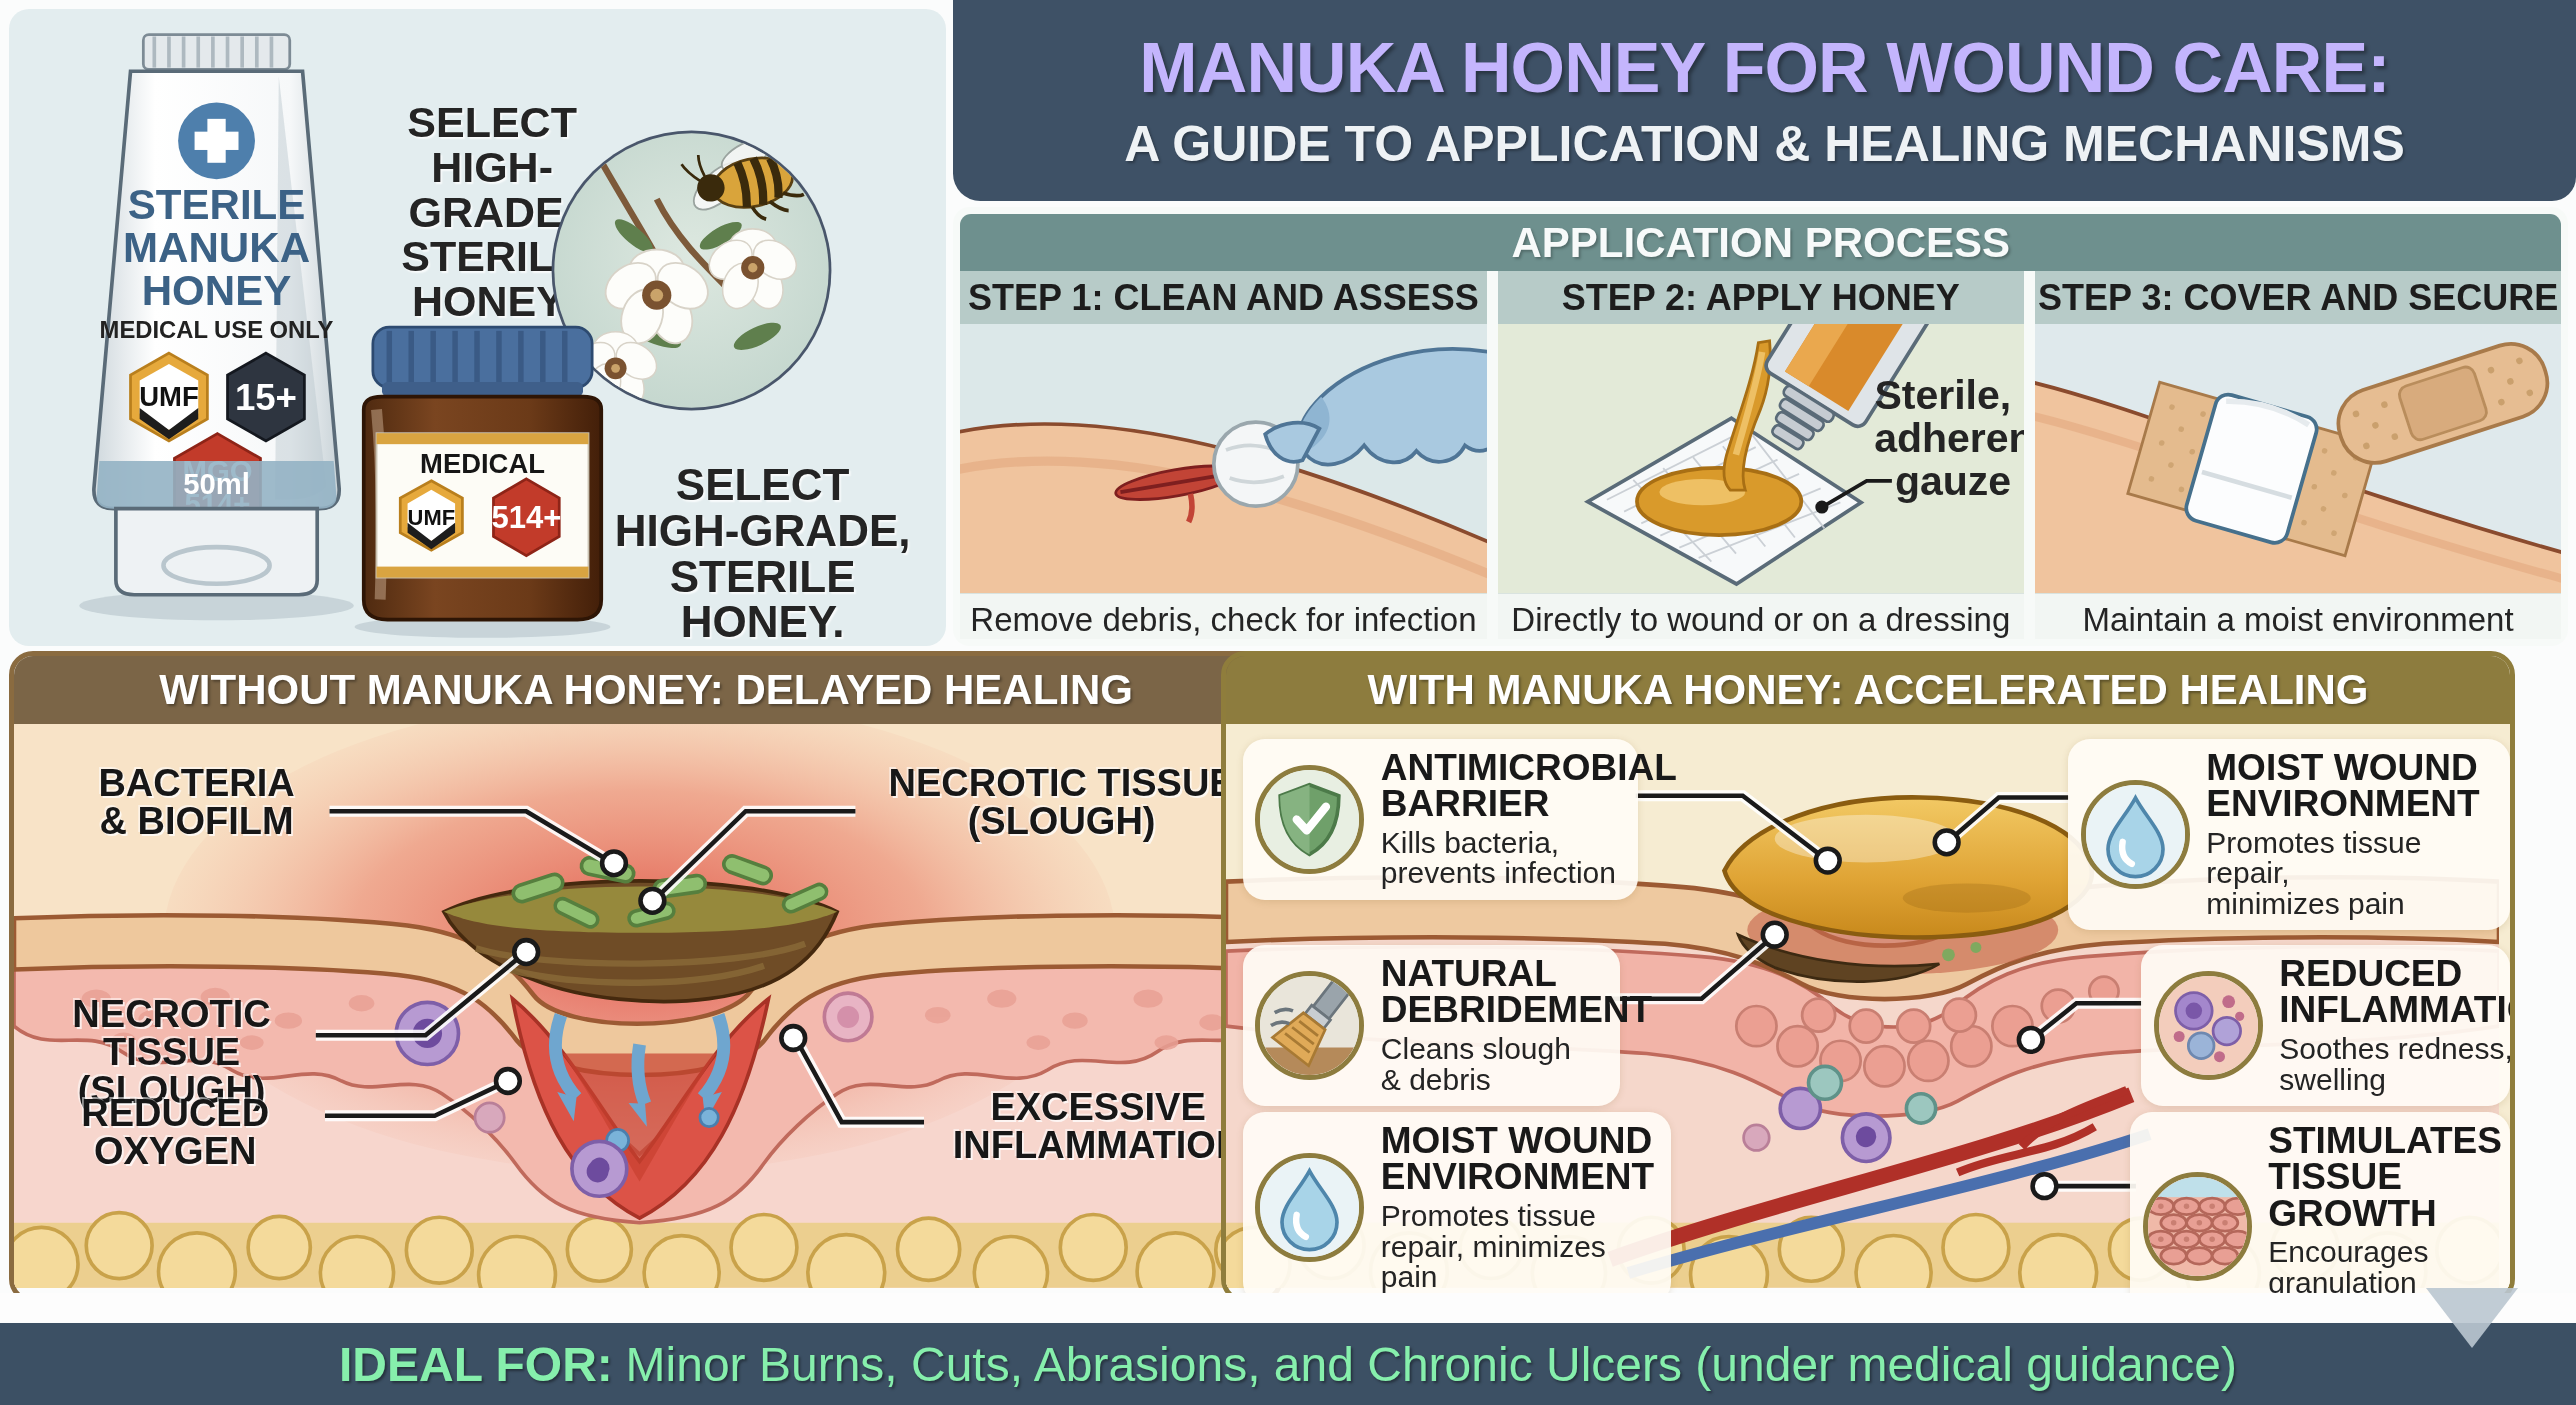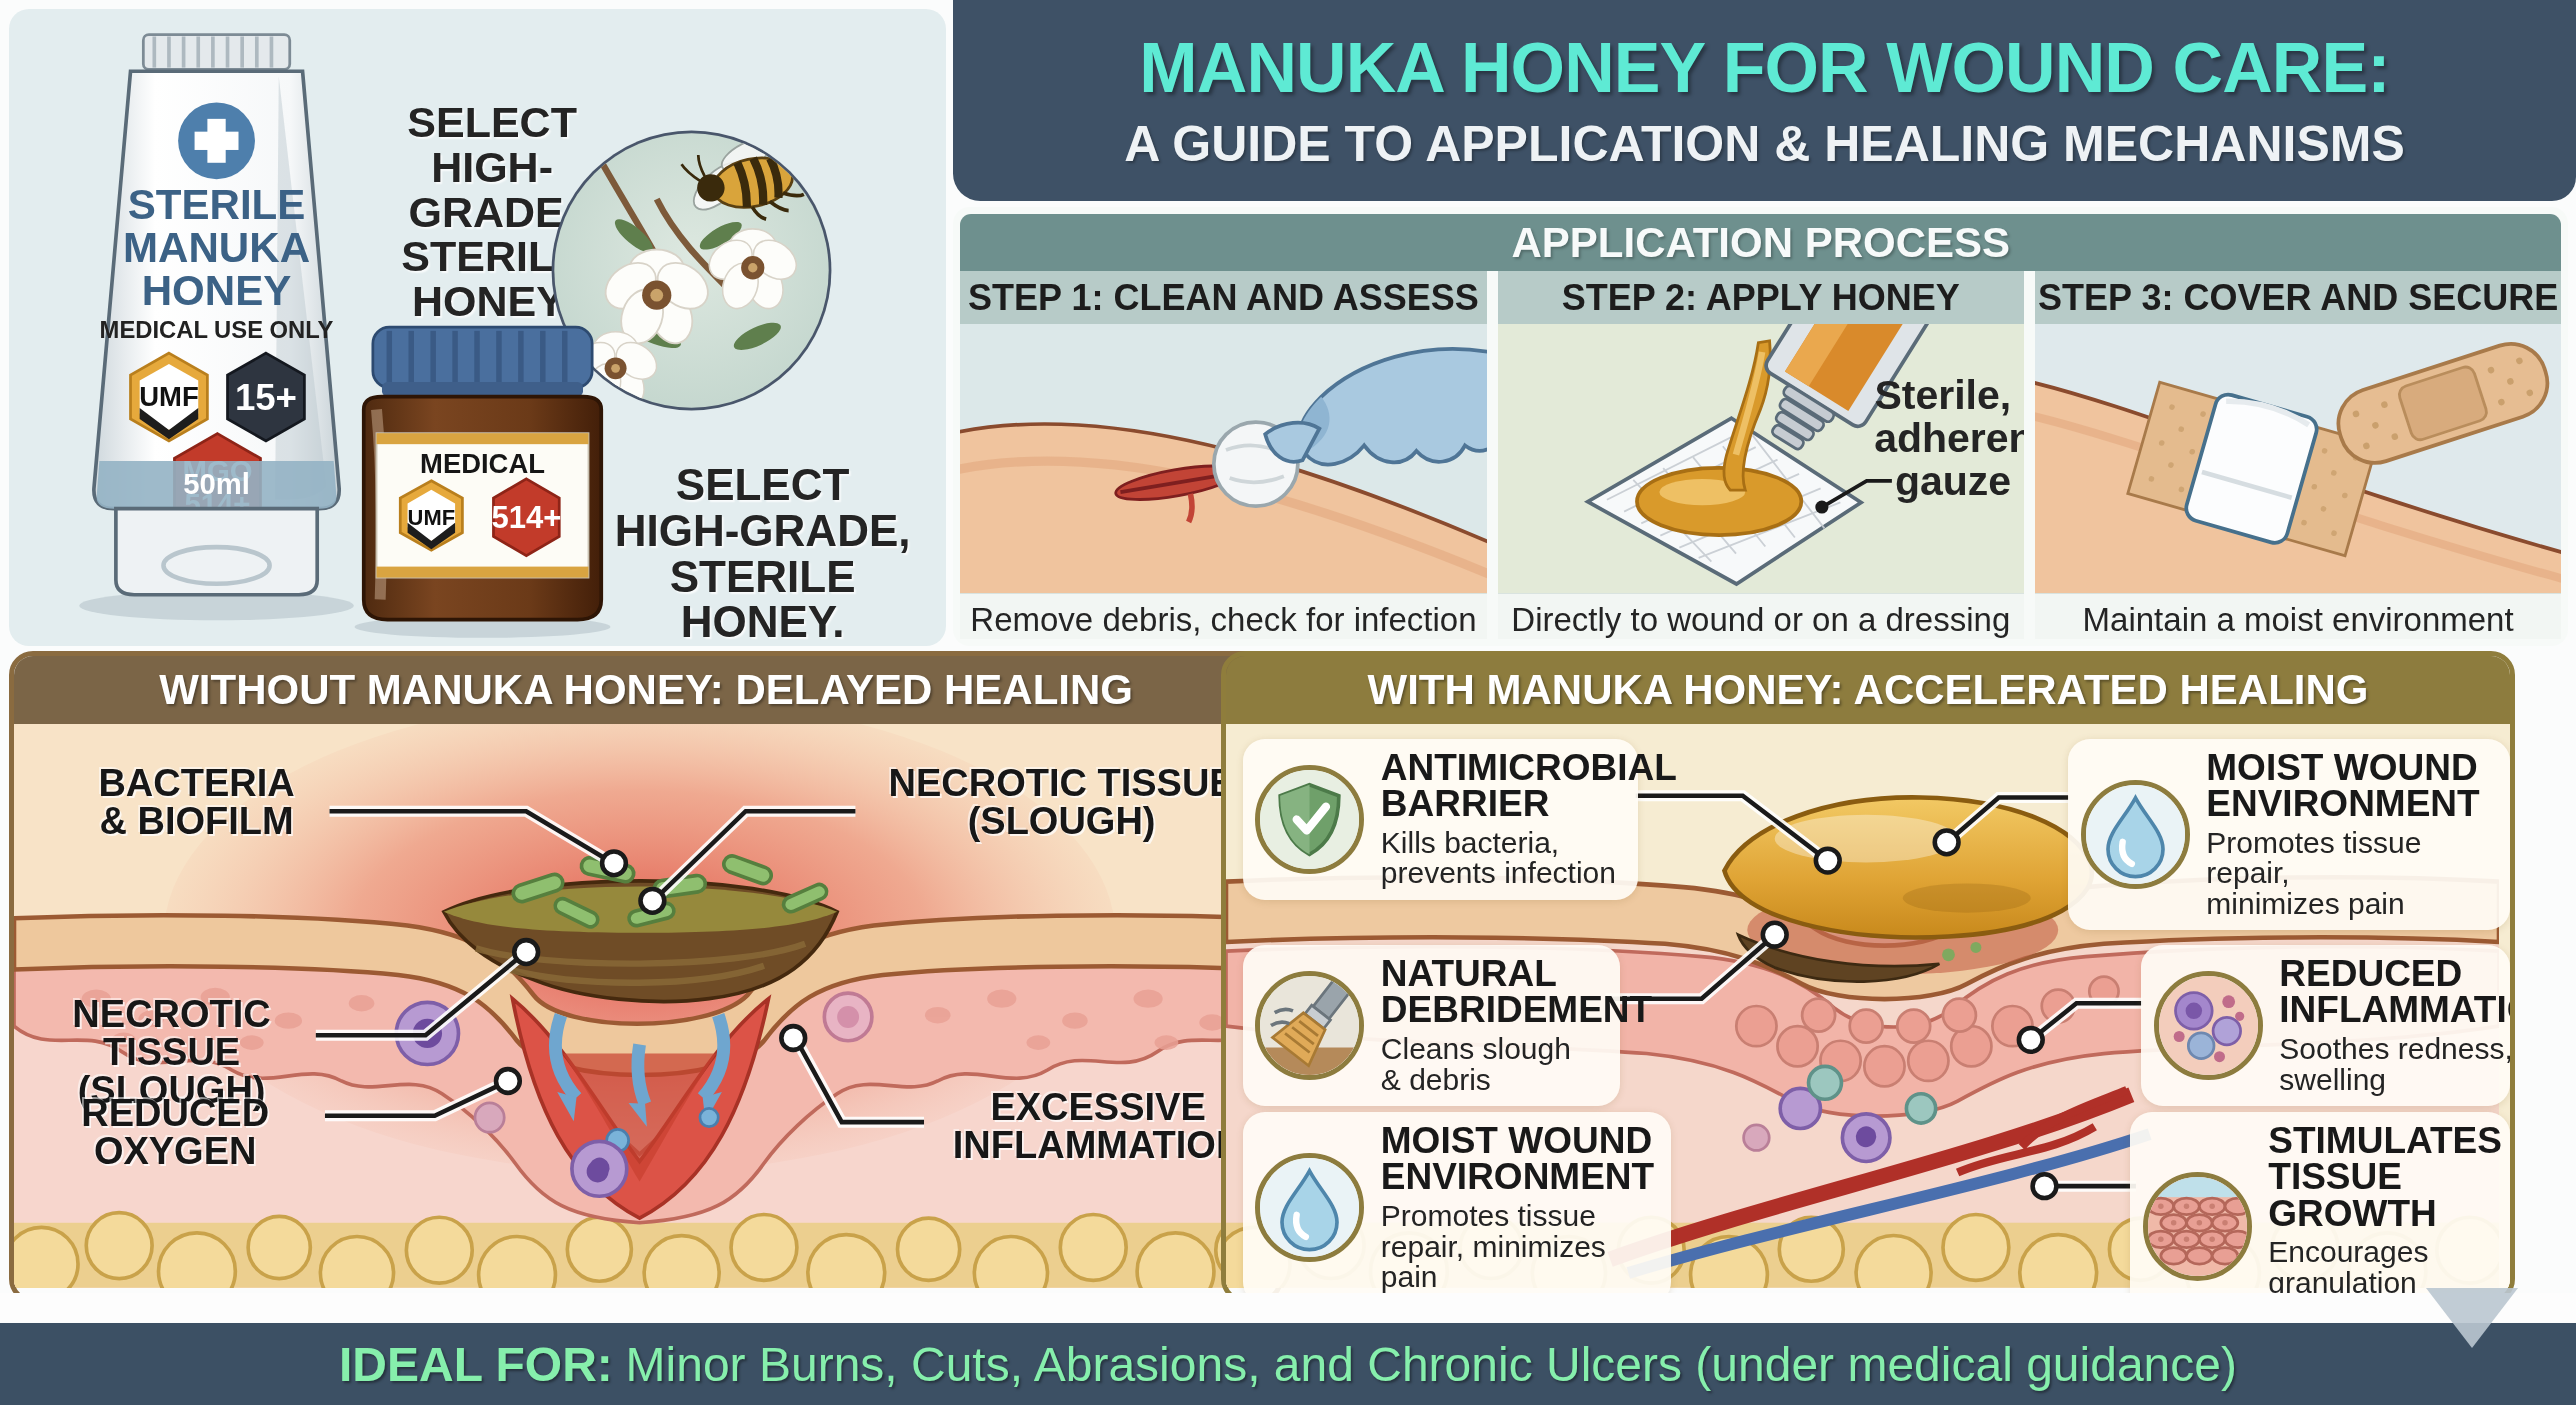--- a/index.html
+++ b/index.html
@@ -7,21 +7,21 @@
           font-family:"Liberation Sans",sans-serif;overflow:hidden;color:#1c1c1c;}
   .abs{position:absolute;}
   
   .products-panel{left:9.1px;top:9.1px;width:937px;height:637px;background:#e3edef;border-radius:20px;}
   .select-text{font-weight:700;color:#242424;text-align:center;line-height:1.04;
                text-shadow:1.8px 1.8px 1.8px rgba(255,255,255,.8);}
   
   .title-block{left:953px;top:0;width:1623px;height:201px;background:#3e5166;
                border-radius:0 0 24px 27.4px;display:flex;flex-direction:column;
                align-items:center;justify-content:center;}
-  .title-l1{font-size:70px;font-weight:800;color:#5eead4;letter-spacing:-0.9px;
+  .title-l1{font-size:70px;font-weight:800;color:#c4b5fd;letter-spacing:-0.9px;
             text-shadow:2.7px 2.7px 3.7px rgba(0,0,0,.35);}
   .title-l2{font-size:50px;font-weight:700;color:#eef2f5;letter-spacing:0px;margin-top:7px;
             text-shadow:1.8px 1.8px 2.7px rgba(0,0,0,.3);}
   
   .app-box{left:953px;top:207px;width:1615px;height:439px;background:#f7faf8;
            border-radius:16.5px;padding:0;}
   .app-header{left:7.3px;top:7.3px;width:1601px;height:57px;background:#6e908e;border-radius:11px 11px 0 0;
               color:#f7fafa;font-size:42px;font-weight:700;text-align:center;line-height:57px;
               text-shadow:1.8px 1.8px 2.7px rgba(0,0,0,.25);}
   .app-cols{left:7.3px;top:64px;width:1601px;height:368px;display:flex;gap:11px;}

